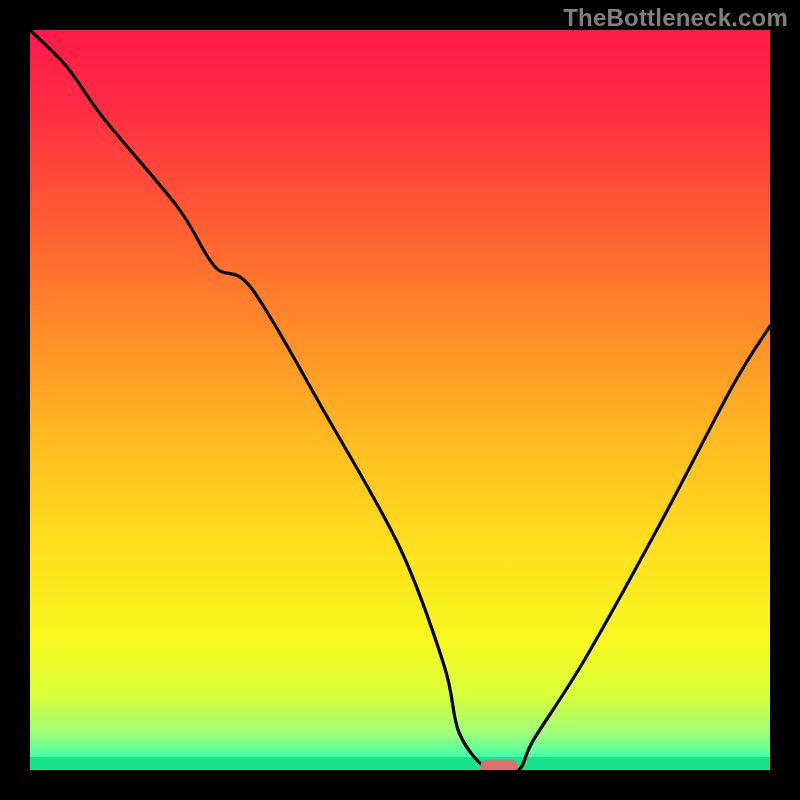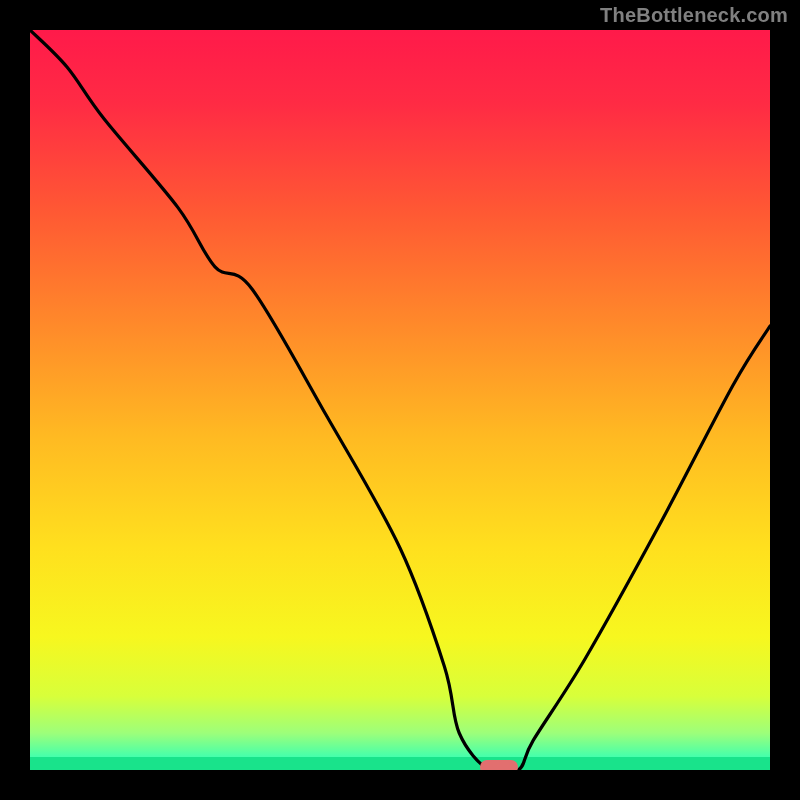--- a/index.html
+++ b/index.html
@@ -14,21 +14,21 @@
     position: relative;
     width: 800px;
     height: 800px;
     background: #000;
   }
   .watermark {
     position: absolute;
     top: 4px;
     right: 12px;
     font-family: Arial, Helvetica, sans-serif;
-    font-size: 20px;
+    font-size: 24px;
     font-weight: 600;
     color: #808080;
     letter-spacing: 0.2px;
     z-index: 3;
   }
   .plot-area {
     position: absolute;
     left: 30px;
     top: 30px;
     width: 740px;

